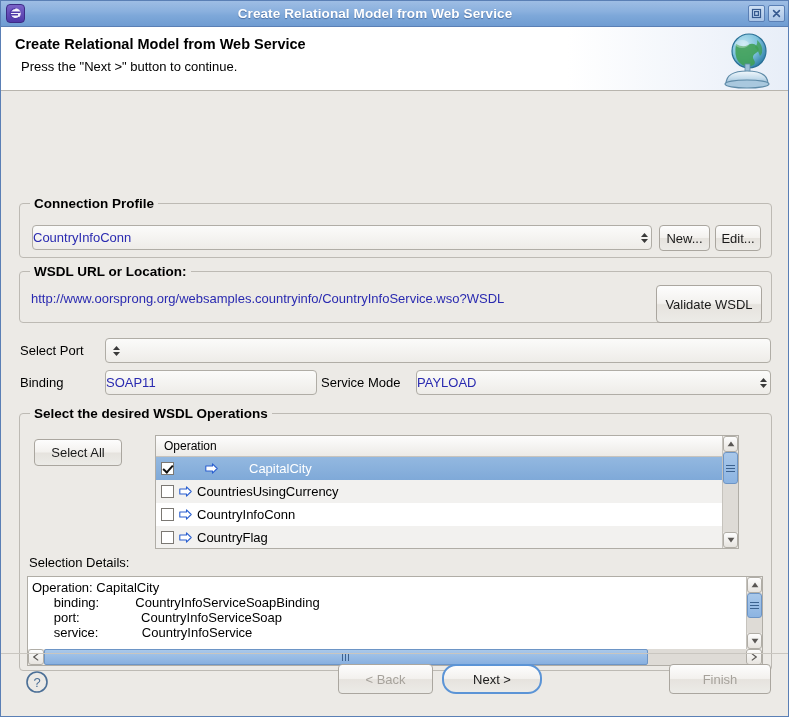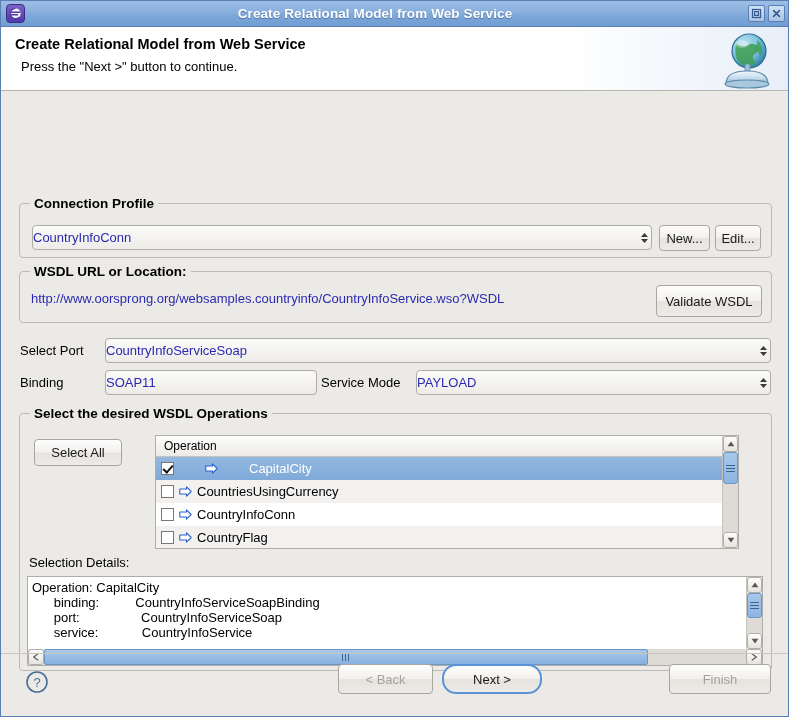--- a/index.html
+++ b/index.html
@@ -393,27 +393,26 @@
       <span>New...</span>
     </div>
     <div class="btn" style="position:absolute; left:714px; top:134px; width:46px; height:26px;">
       <span>Edit...</span>
     </div>
 
     <div class="group" style="left:18px; top:180px; width:753px; height:52px;">
       <div class="group-title">WSDL URL or Location:</div>
     </div>
     <div style="position:absolute; left:30px; top:200px; font-size:13px; color:#2a2ab0;">http://www.oorsprong.org/websamples.countryinfo/CountryInfoService.wso?WSDL</div>
-    <div class="btn" style="position:absolute; left:655px; top:194px; width:106px; height:32px;text-align:center;">
+    <div class="btn" style="position:absolute; left:655px; top:194px; width:106px; height:38px;text-align:center;">
       <span>Validate WSDL</span>
     </div>
 
     <div class="lbl" style="position:absolute; left:19px; top:252px;">Select Port</div>
     <div class="combo" style="position:absolute; left:104px; top:247px; width:666px; height:25px;">
-      <span class="combo-val">CountryInfoServiceSoap</span>
       <span class="spin">
         <svg width="9" height="14" viewBox="0 0 9 14">
           <path d="M4.5 2 L8 6 L1 6 Z" fill="#3a3a3a"></path>
           <path d="M4.5 12 L8 8 L1 8 Z" fill="#3a3a3a"></path>
         </svg>
       </span>
     </div>
 
     <div class="lbl" style="position:absolute; left:19px; top:284px;">Binding</div>
     <div class="textfield" style="position:absolute; left:104px; top:279px; width:212px; height:25px;">

